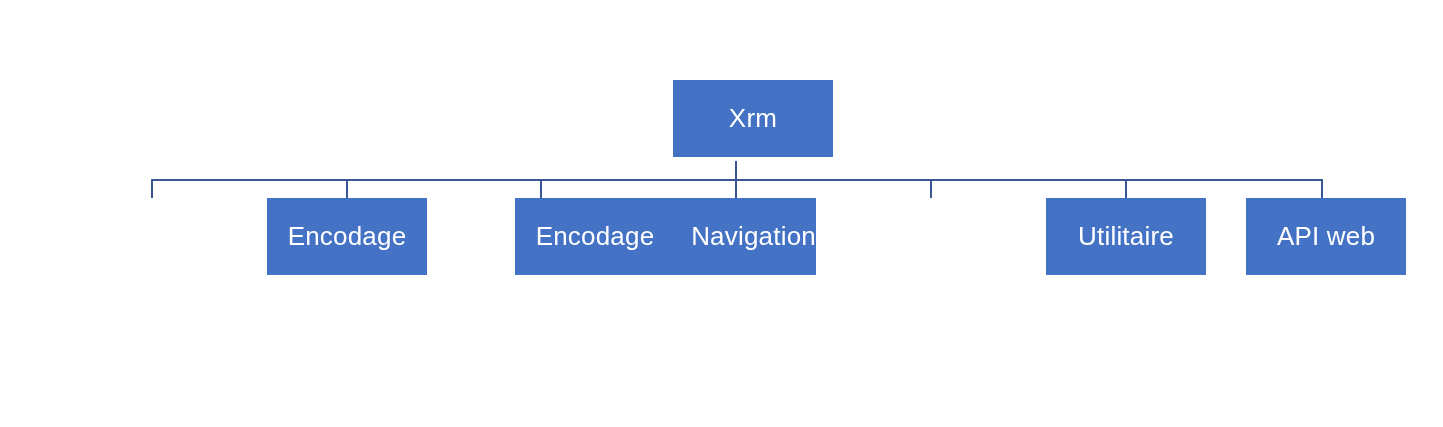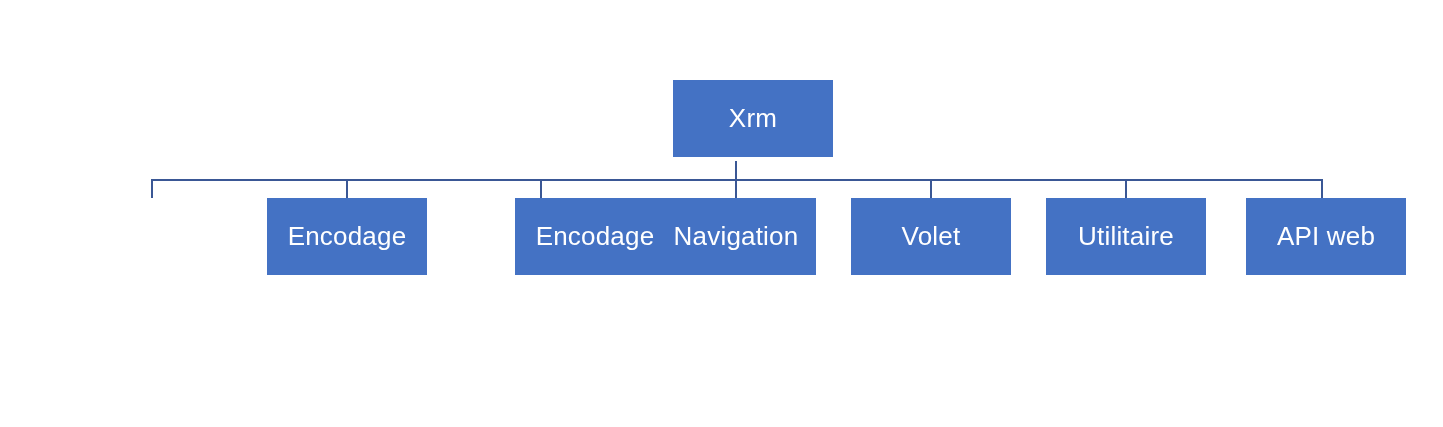--- a/index.html
+++ b/index.html
@@ -28,21 +28,21 @@
     font-weight: 400;
     letter-spacing: 0.2px;
     box-sizing: border-box;
     white-space: nowrap;
   }
   .root-node { left: 657px; top: 80px; margin-left: 16px; }
   .child { top: 198px; }
   .child-0 { left: 72px; }
   .child-1 { left: 267px; }
   .child-2 { left: 480px; margin-left: 35px; }
-  .child-3 { left: 656px; }
+  .child-3 { left: 656px; justify-content: flex-end; }
   .child-4 { left: 851px; }
   .child-5 { left: 1046px; }
   .child-6 { left: 1246px; }
 
   .connector {
     position: absolute;
     background: var(--connector, #3A5795);
   }
   .v-root { left: 735px; top: 161px; width: 2px; height: 20px; }
   .h-bar  { left: 151px; top: 179px; width: 1172px; height: 2px; }
@@ -76,23 +76,20 @@
 
   <div class="node child child-1">
     <span>Encodage</span>
   </div>
   <div class="node child child-2">
     <span>Encodage</span>
   </div>
   <div class="node child child-3">
     <span>Navigation</span>
   </div>
-  <div class="node child child-4">
-    <span>Volet</span>
-  </div>
   <div class="node child child-5">
     <span>Utilitaire</span>
   </div>
   <div class="node child child-6">
     <span>API web</span>
   </div>
 
 </div>
 
 </body></html>

